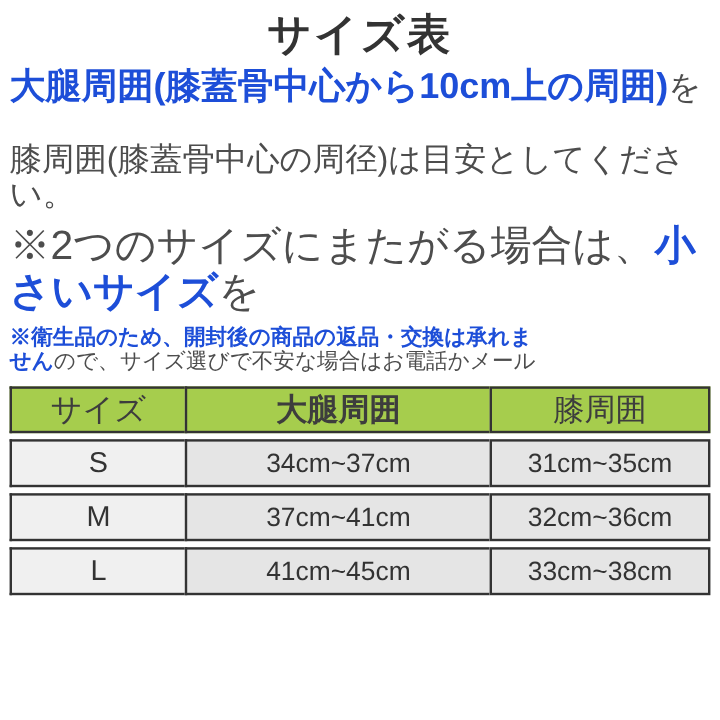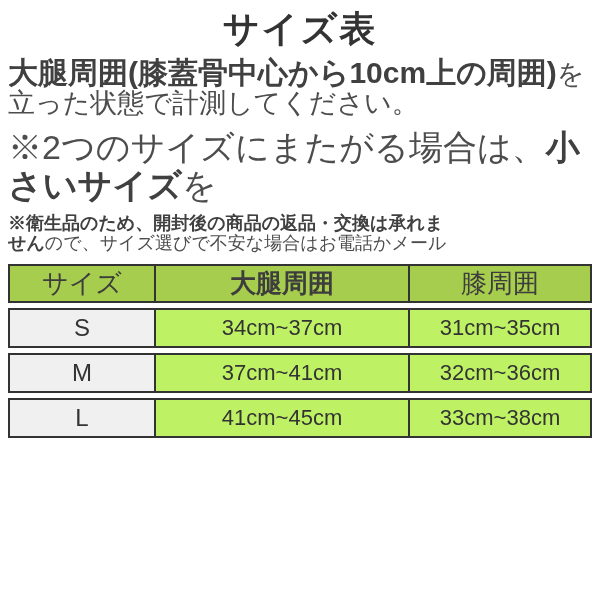--- a/index.html
+++ b/index.html
@@ -9,21 +9,21 @@
     font-family: "Liberation Sans", sans-serif;
   }
   .page { width: 600px; height: 600px; padding: 5px 8px 0 8px; }
 
   .title {
     text-align: center; font-size: 36px; font-weight: 700;
     color: #333333; letter-spacing: 2px; margin-bottom: 3px;
   }
 
   .para { color: #4d4d4d; letter-spacing: 0; }
-  .para .b { font-weight: 700; color: #404040; }
+  .para .b { font-weight: 700; color: #1d4ed8; }
   .para .lg { font-size: 30px; }
   .para-a { font-size: 27px; line-height: 1.08; margin-bottom: 9px; }
   .para-b { font-size: 34px; line-height: 1.12; margin-bottom: 9px; }
   .para-c { font-size: 18px; line-height: 1.12; margin-bottom: 9px; }
 
   table {
     width: 100%; table-layout: fixed;
     border-collapse: separate; border-spacing: 0 5px;
     margin-top: -3px;
   }
@@ -35,30 +35,30 @@
     border-bottom: 2px solid var(--border, #333);
     border-left: 2px solid var(--border, #333);
     text-align: center; vertical-align: middle;
   }
   th:last-child, td:last-child { border-right: 2px solid var(--border, #333); }
   th {
     background: var(--header-bg, #a6cd4d);
     height: 33px; font-size: 26px; font-weight: 400; color: #3d3d3d;
   }
   th:nth-child(2) { font-weight: 700; }
-  td { background: #bef264; height: 40px; font-size: 22px; color: #333333; }
+  td { background: #e5e5e5; height: 40px; font-size: 22px; color: #333333; }
   td.size-cell { background: var(--row-label-bg, #f0f0f0); font-size: 24px; }
 </style>
 </head>
 <body>
 
 <div class="page">
   <h1 class="title">サイズ表</h1>
 
-  <p class="para para-a"><span class="b lg">大腿周囲(膝蓋骨中心から10cm上の周囲)</span><span class="">を</span><br><span class="">立った状態で計測してください。</span><br></p>
+  <p class="para para-a"><span class="b lg">大腿周囲(膝蓋骨中心から10cm上の周囲)</span><span class="">を</span><br><br><span class="">膝周囲(膝蓋骨中心の周径)は目安としてください。</span></p>
 
   <p class="para para-b"><span class="">※2つのサイズにまたがる場合は、</span><span class="b ">小さいサイズ</span><span class="">を</span><br></p>
 
   <p class="para para-c"><span class="b ">※衛生品のため、開封後の商品の返品・交換は承れま</span><br><span class="b ">せん</span><span class="">ので、サイズ選びで不安な場合はお電話かメール</span><br></p>
 
   <table>
     <colgroup>
       <col class="c-size">
         <col class="c-thigh">
         <col class="c-knee">

